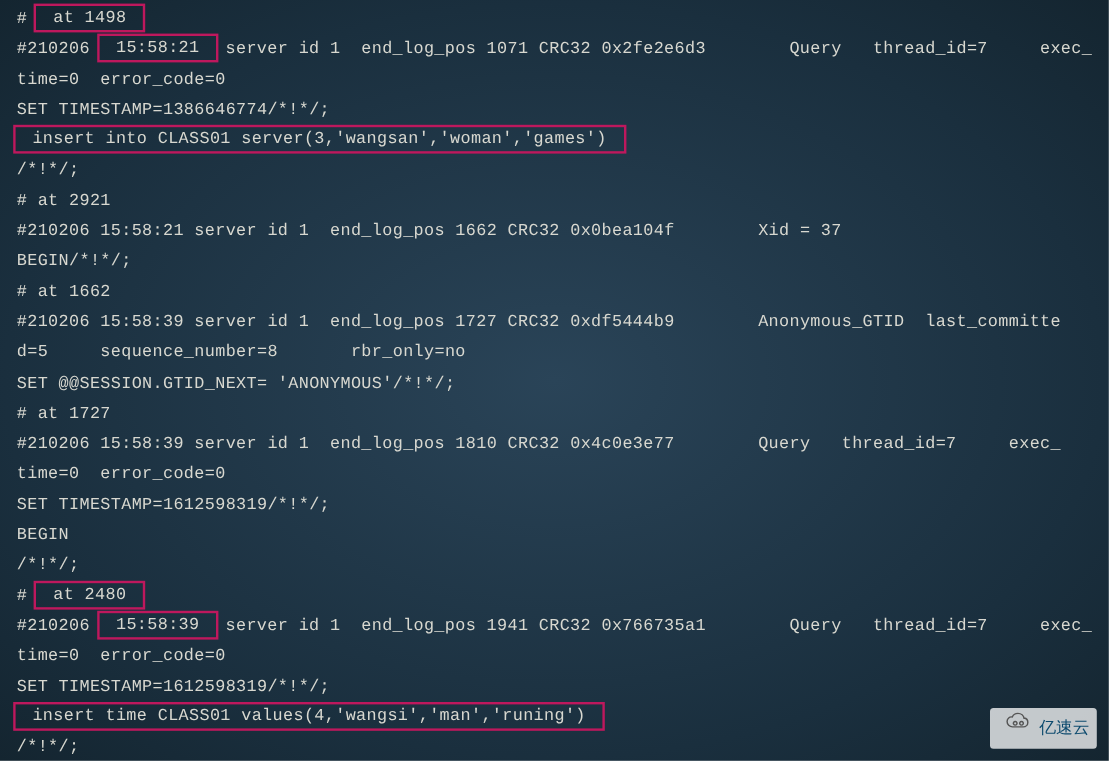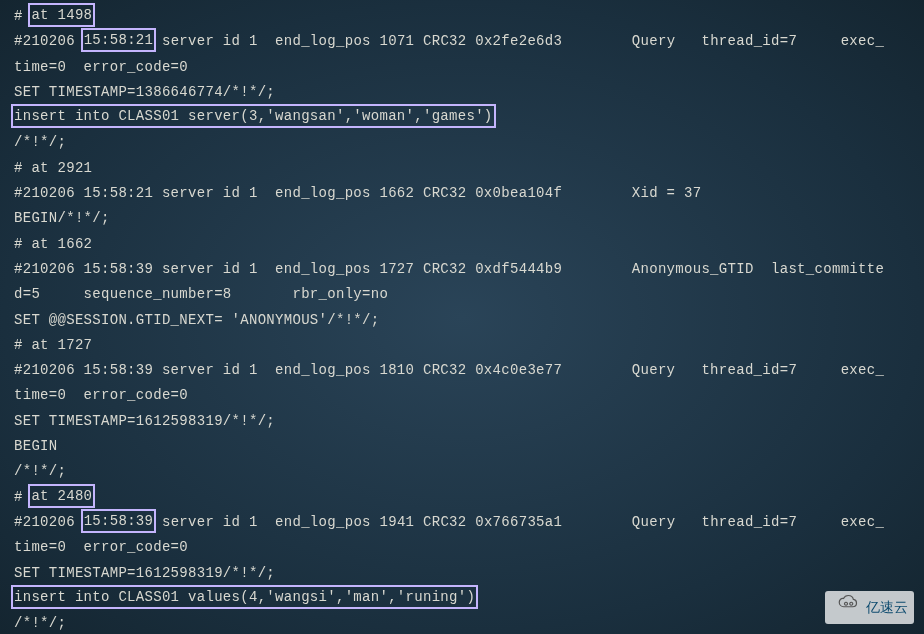--- a/index.html
+++ b/index.html
@@ -18,22 +18,22 @@
     padding: 4px 14px;
     box-sizing: border-box;
     position: relative;
     letter-spacing: 0.3px;
   }
   .line {
     white-space: pre;
     height: 25.3px;
   }
   .hl {
-    border: 2px solid #c4b5fd;
-    padding: 0 1px;
+    border: 2px solid #be185d;
+    padding: 0 14px;
     margin: 0 -3px;
     display: inline-block;
     line-height: 20px;
     height: 20px;
     position: relative;
     top: -1px;
   }
   .watermark {
     position: absolute;
     right: 10px;
@@ -75,21 +75,21 @@
 <div class="line"># at 1727</div>
 <div class="line">#210206 15:58:39 server id 1  end_log_pos 1810 CRC32 0x4c0e3e77        Query   thread_id=7     exec_</div>
 <div class="line">time=0  error_code=0</div>
 <div class="line">SET TIMESTAMP=1612598319/*!*/;</div>
 <div class="line">BEGIN</div>
 <div class="line">/*!*/;</div>
 <div class="line"><span># </span><span class="hl">at 2480</span></div>
 <div class="line"><span>#210206 </span><span class="hl">15:58:39</span><span> server id 1  end_log_pos 1941 CRC32 0x766735a1        Query   thread_id=7     exec_</span></div>
 <div class="line">time=0  error_code=0</div>
 <div class="line">SET TIMESTAMP=1612598319/*!*/;</div>
-<div class="line"><span class="hl">insert into CLASS01 values(4,'wangsi','man','runing')</span></div>
+<div class="line"><span class="hl">insert time CLASS01 values(4,'wangsi','man','runing')</span></div>
 <div class="line">/*!*/;</div>
 
 <div class="watermark">
   <span>
     <svg viewBox="0 0 40 24">
       <path d="M30 8c-.5-3.5-3.5-6-7-6-2.8 0-5.2 1.6-6.3 4C13.8 5.3 11 7.8 11 11c0 3.3 2.7 6 6 6h12c2.8 0 5-2.2 5-5 0-2.5-1.8-4.6-4-4.9z M20 11 a2 2 0 1 0 0.001 0 M27 11 a2 2 0 1 0 0.001 0" fill="none" stroke="#555" stroke-width="1.6"></path>
     </svg>
   </span>
   <span class="watermark-text">亿速云</span>
 </div>

